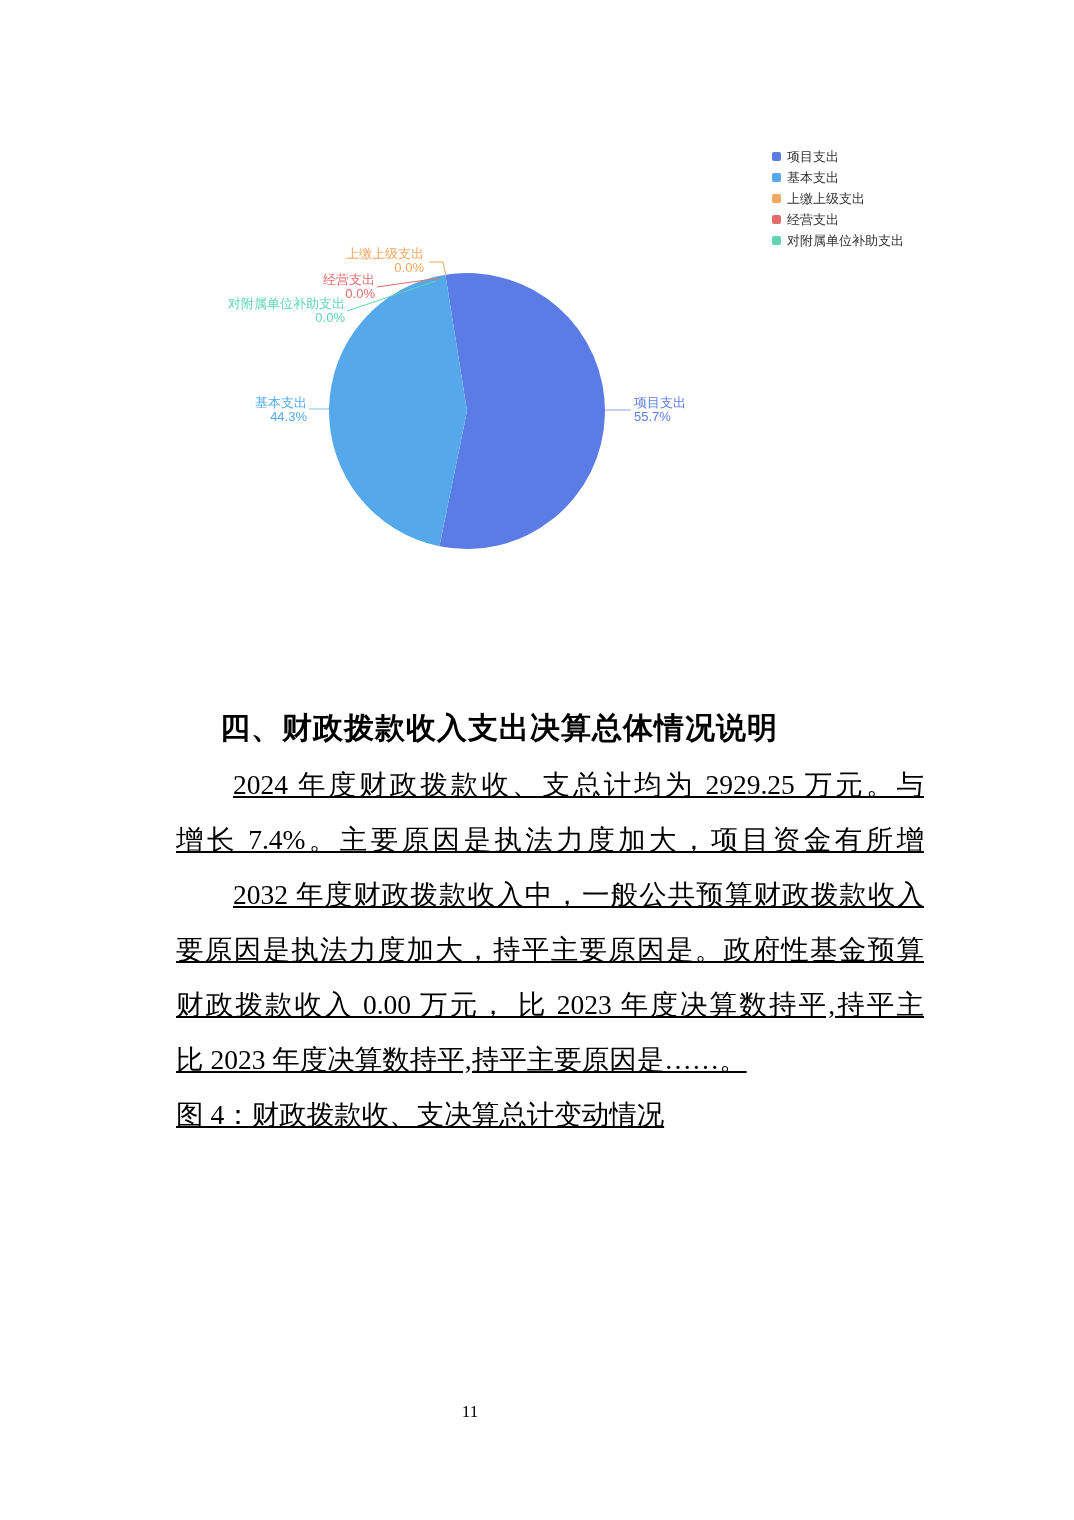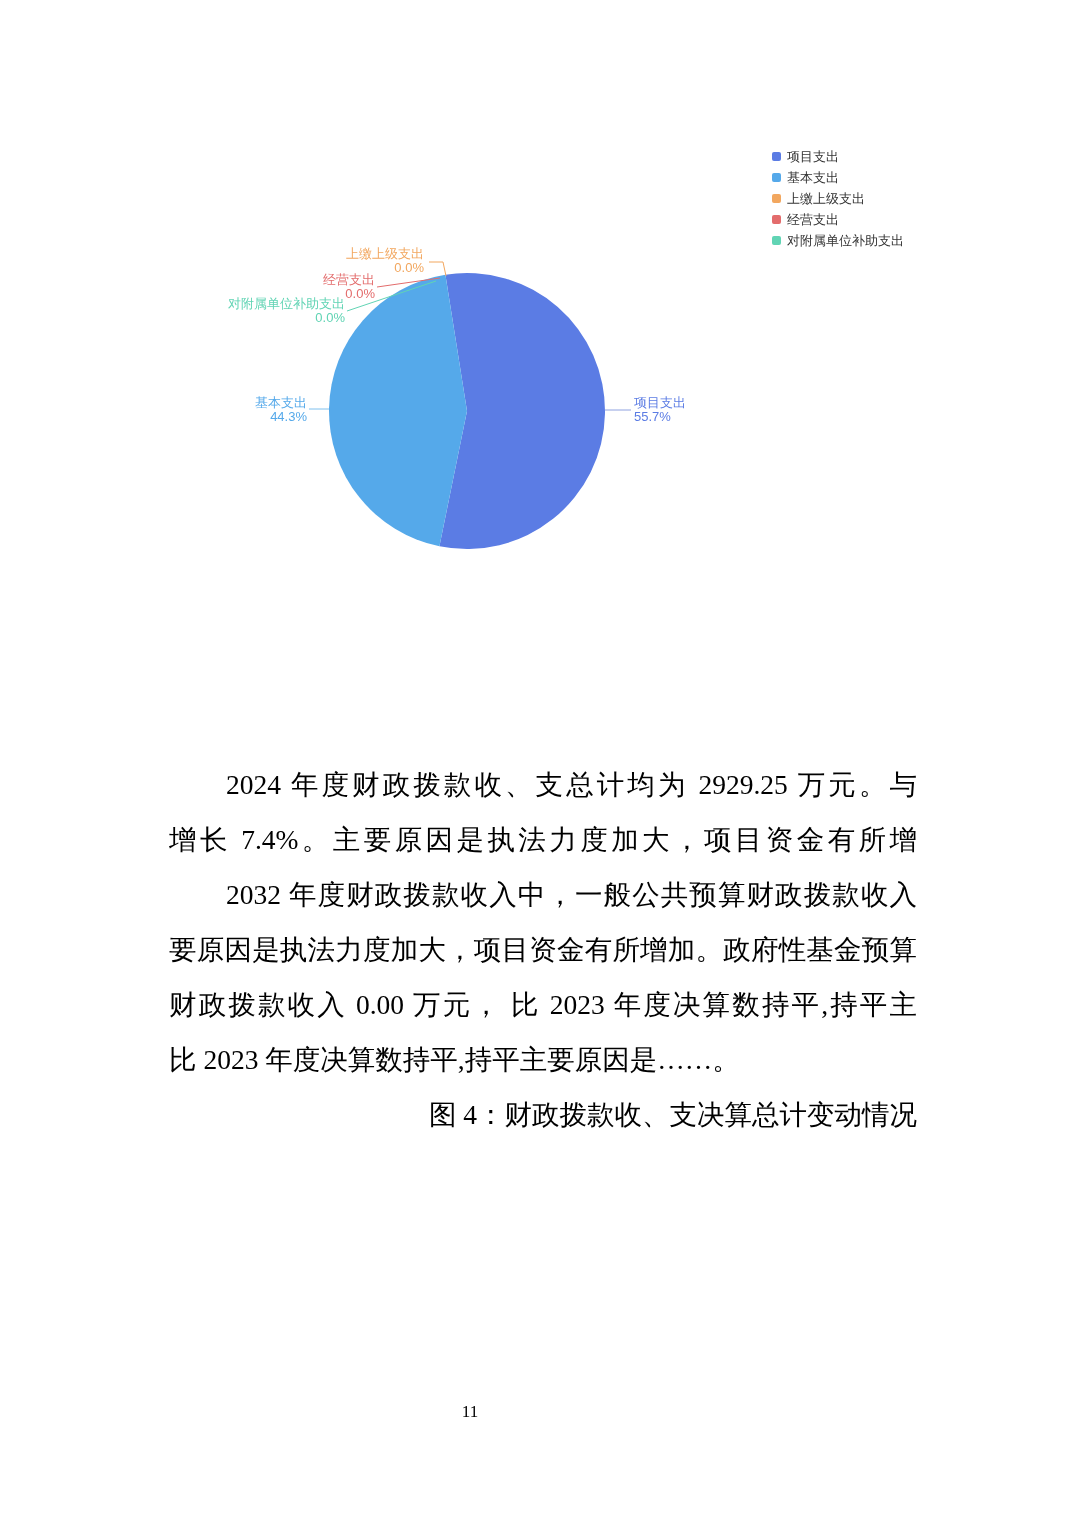--- a/index.html
+++ b/index.html
@@ -30,26 +30,26 @@
   .sw0{background:#5B7CE4;}
   .sw1{background:#55A9EA;}
   .sw2{background:#F2A75F;}
   .sw3{background:#E36C6C;}
   .sw4{background:#61D4B4;}
 
   
   .heading{position:absolute;left:220px;top:708px;
            font-family:"Liberation Sans","DejaVu Sans",sans-serif;
            font-size:30px;font-weight:bold;letter-spacing:1px;}
-  .bodytext{position:absolute;left:169px;top:757px;width:748px;
-            font-size:27.5px;line-height:55px;}
+  .bodytext{position:absolute;left:176px;top:757px;width:748px;
+            font-size:27.5px;line-height:55px;text-decoration:underline;}
   .bl{height:55px;overflow:hidden;text-align:justify;text-align-last:justify;}
   .bl.last{text-align-last:left;}
   .bl.indent{text-indent:57px;}
-  .caption{height:55px;overflow:hidden;text-align:right;}
+  .caption{height:55px;overflow:hidden;text-align:left;}
   .pageno{position:absolute;left:0;top:1402px;width:940px;text-align:center;
           font-size:17px;}
 </style>
 </head>
 <body>
 
 <div class="page">
 
   <svg class="chart-svg" width="1074" height="660" viewBox="0 0 1074 660">
 
@@ -94,27 +94,28 @@
     <div class="legend-item">
       <span class="sw sw3"></span>
       <span>经营支出</span>
     </div>
     <div class="legend-item">
       <span class="sw sw4"></span>
       <span>对附属单位补助支出</span>
     </div>
   </div>
 
+  <div class="heading">四、财政拨款收入支出决算总体情况说明</div>
 
   <div class="bodytext">
     <div class="bl indent">2024 年度财政拨款收、支总计均为 2929.25 万元。与</div>
     <div class="bl last">增长 7.4%。主要原因是执法力度加大，项目资金有所增加。。</div>
 
     <div class="bl indent">2032 年度财政拨款收入中，一般公共预算财政拨款收入</div>
-    <div class="bl">要原因是执法力度加大，项目资金有所增加。政府性基金预算</div>
+    <div class="bl">要原因是执法力度加大，持平主要原因是。政府性基金预算</div>
     <div class="bl">财政拨款收入 0.00 万元， 比 2023 年度决算数持平,持平主</div>
     <div class="bl last">比 2023 年度决算数持平,持平主要原因是……。</div>
 
     <div class="caption">图 4：财政拨款收、支决算总计变动情况</div>
   </div>
 
   <div class="pageno">11</div>
 
 </div>
 

